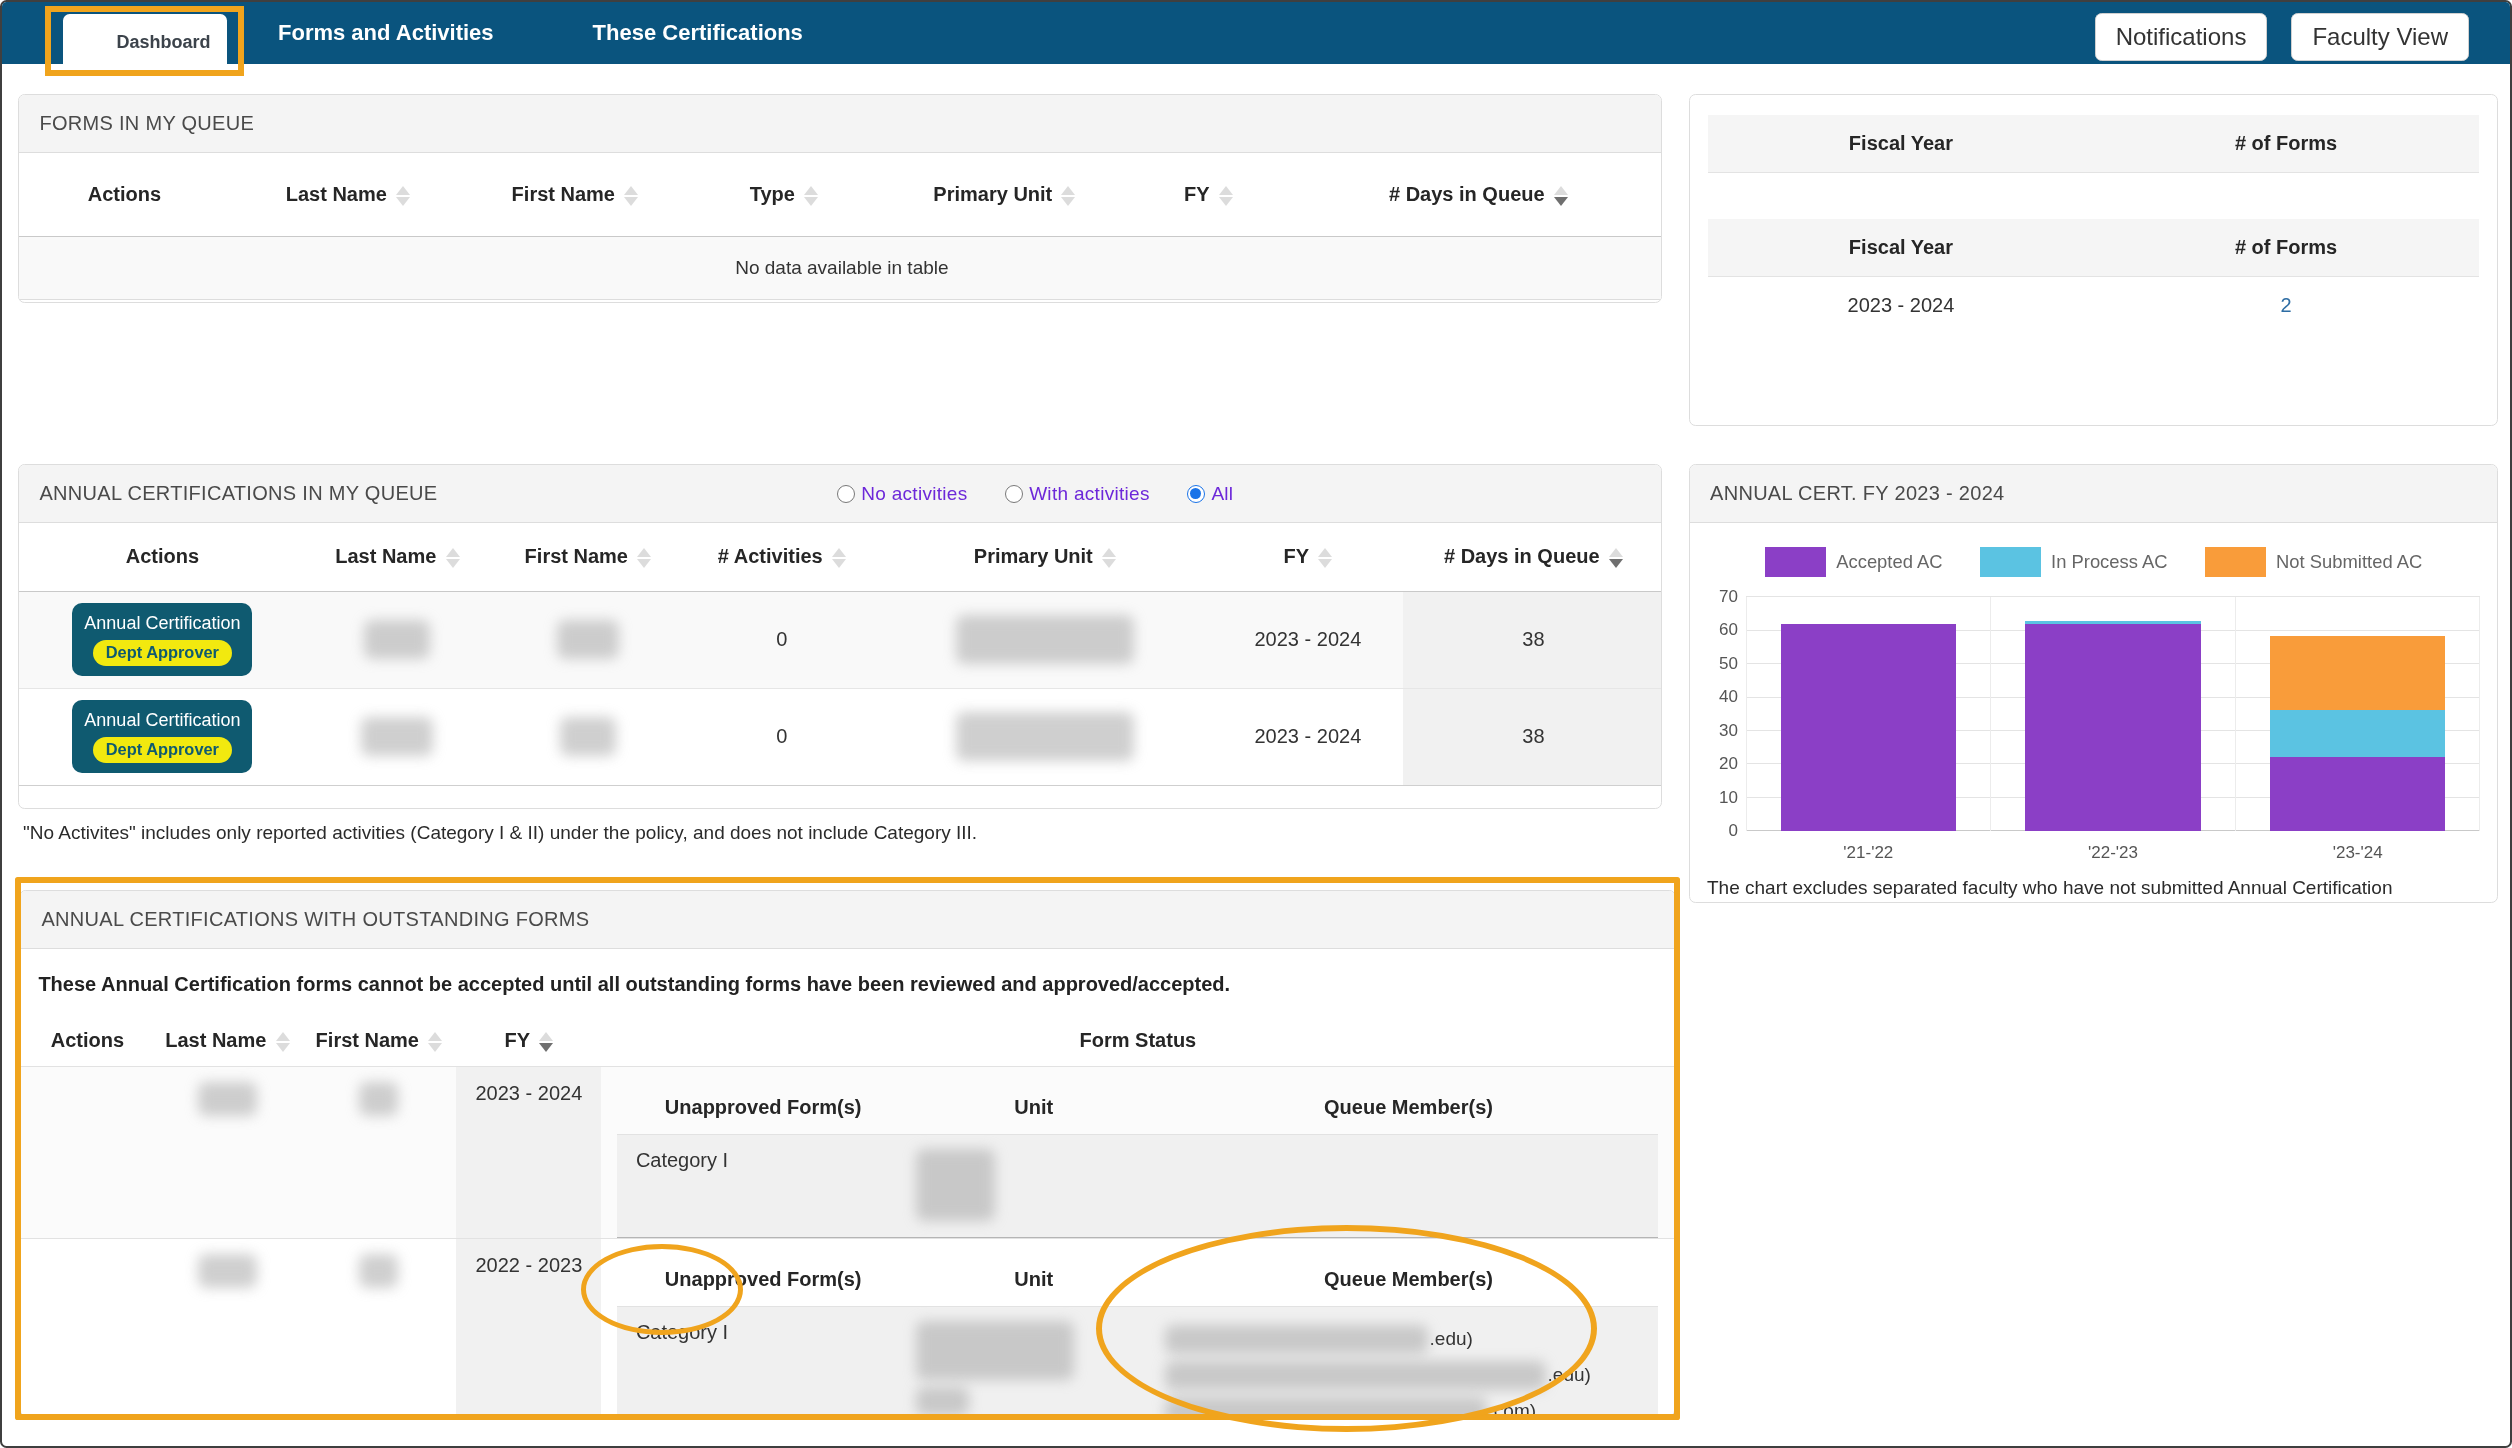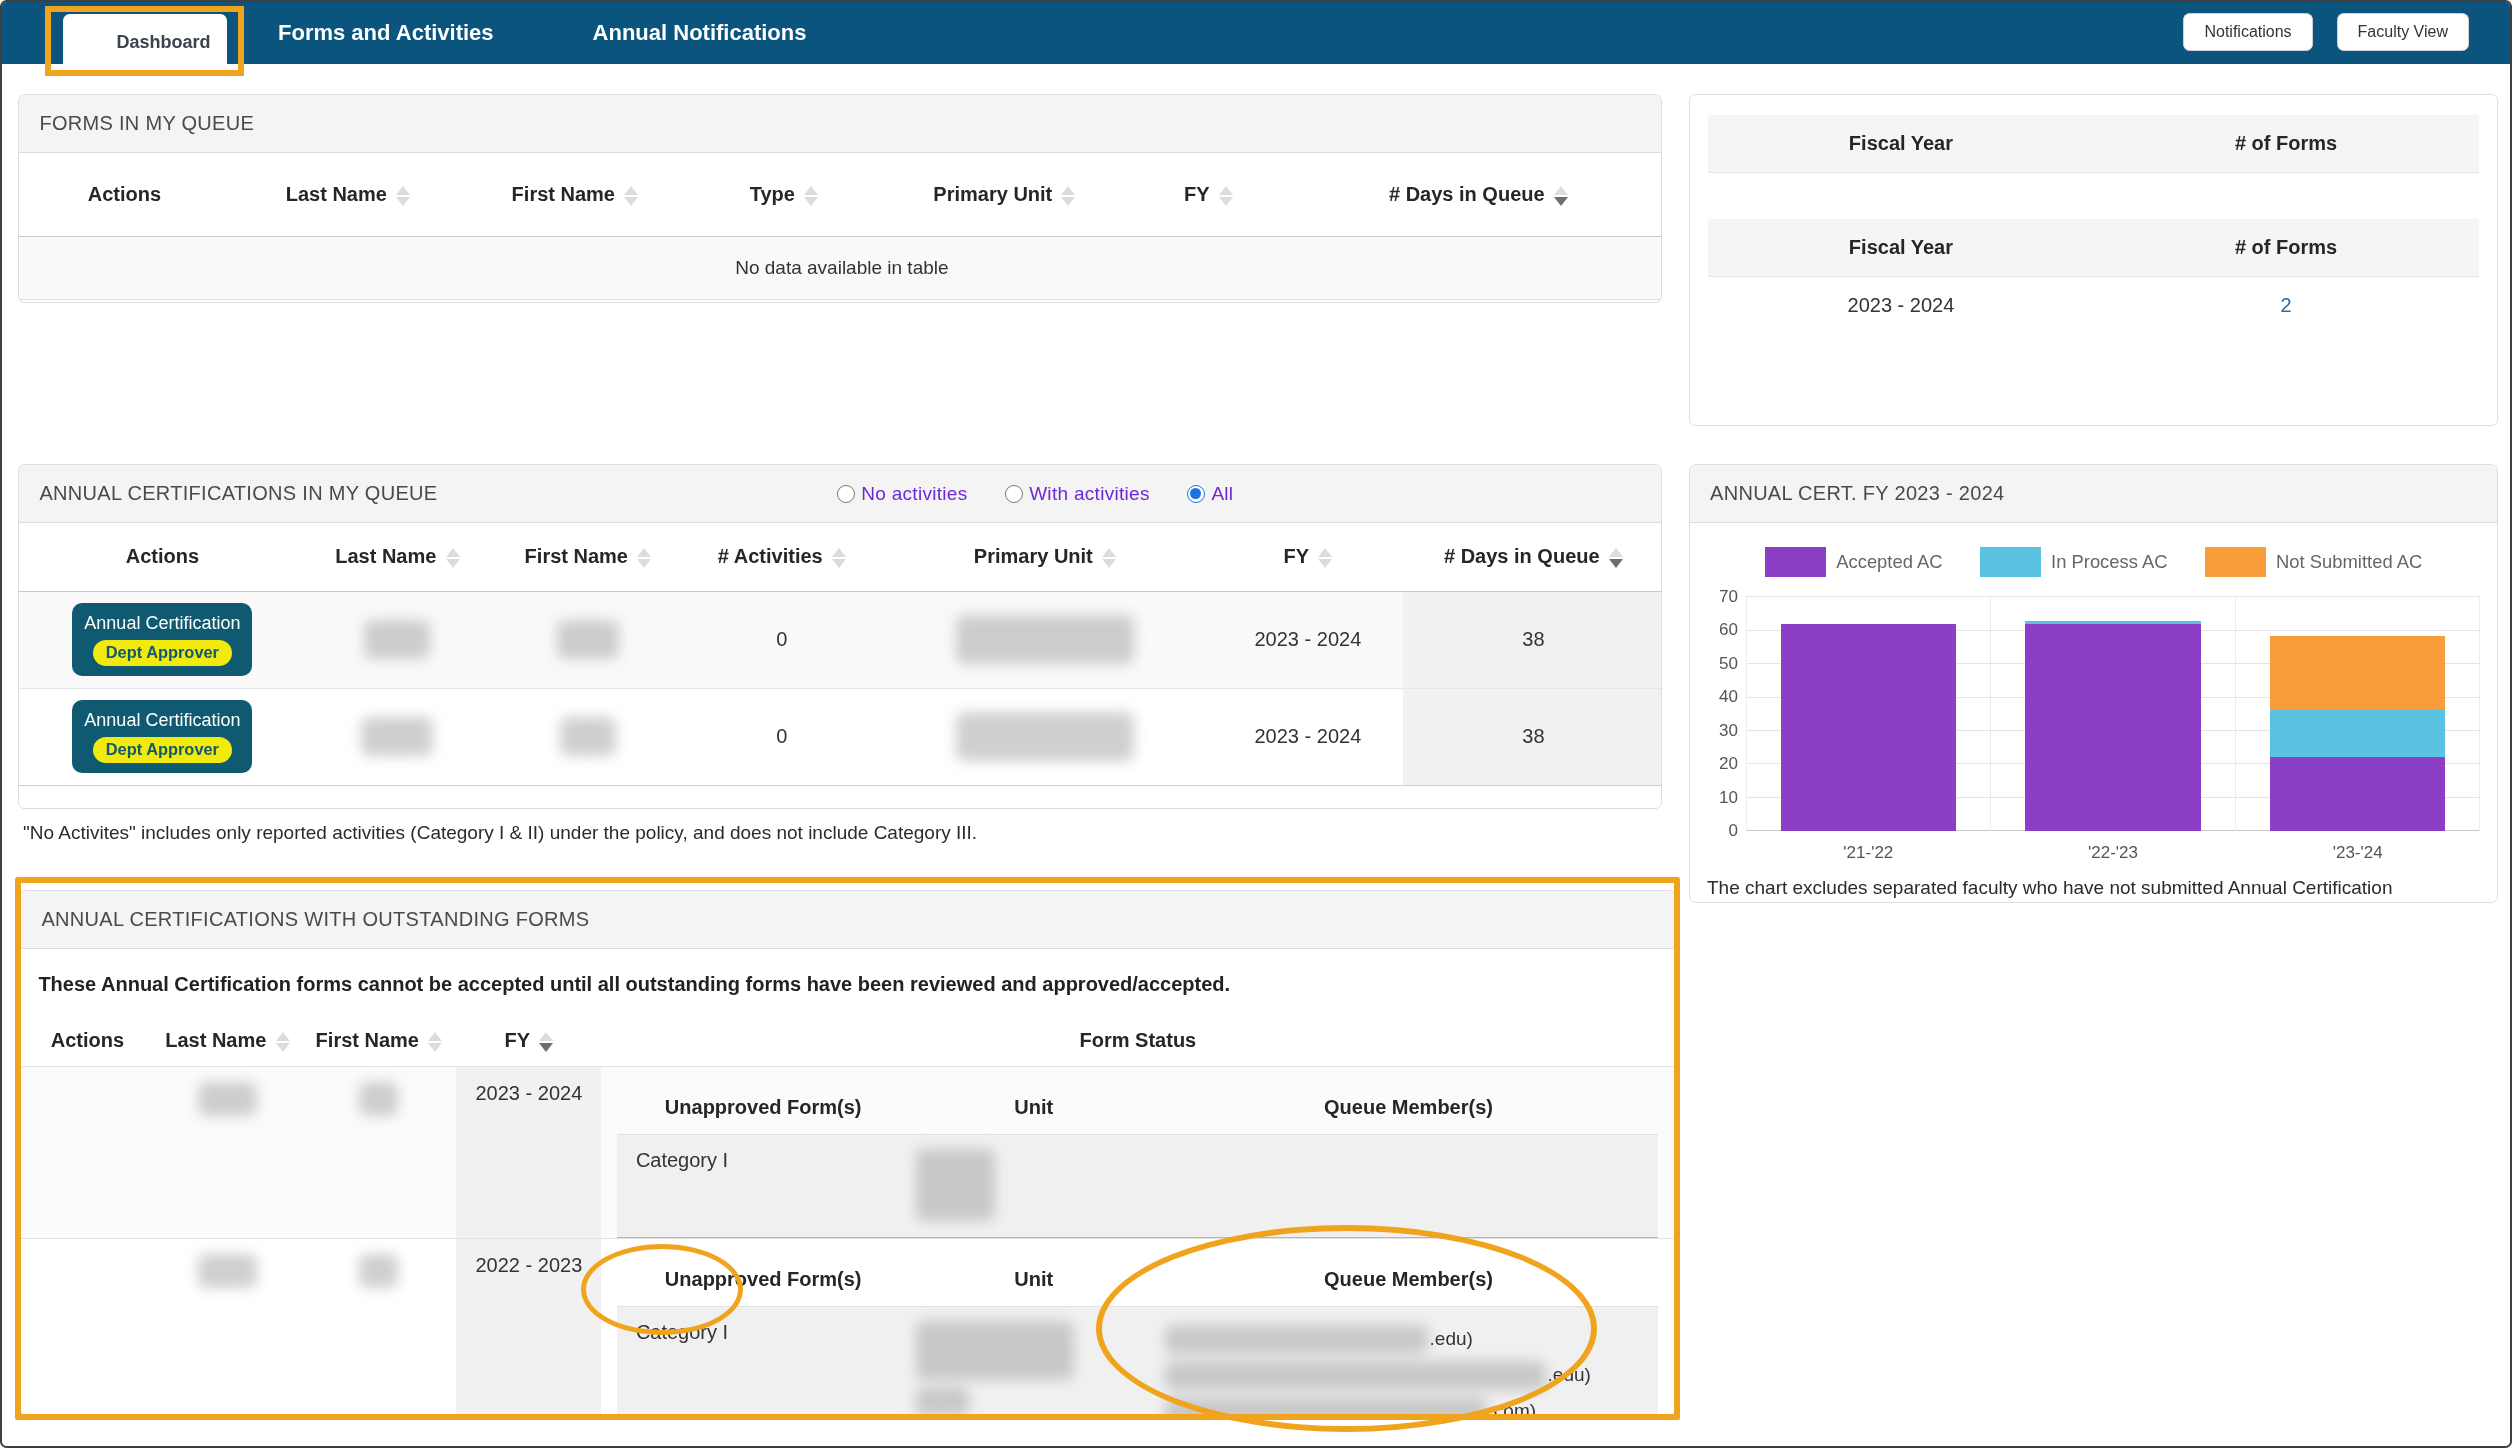--- a/index.html
+++ b/index.html
@@ -8,21 +8,21 @@
 
   
   .nav { position:absolute; left:0; top:0; right:0; height:62px; background:#0A547E; }
   .nav-tabs { position:absolute; left:276px; top:0; height:62px; display:flex; align-items:center; gap:99px; }
   .nav-tab { color:#fff; font-size:22px; font-weight:bold; cursor:pointer; }
   .tab-active { position:absolute; left:61px; top:12px; width:164px; height:57px; background:#fff;
     border-radius:6.6px 6.6px 6.6px 6.6px; display:flex; align-items:center; justify-content:center;
     font-size:18px; font-weight:bold; color:#3c434b; z-index:2;padding-left:37px; }
   .nav-buttons { position:absolute; right:41px; top:10.5px; display:flex; gap:24px; }
   .nav-btn { background:#fff; border:0.7px solid #d0d0d0; border-radius:6.6px; padding:9.2px 20px;
-    font-size:16px; color:#333; cursor:pointer; }
+    font-size:24px; color:#333; cursor:pointer; }
 
   
   .panel { position:absolute; background:#fff; border:1.3px solid #ddd; border-radius:6.6px; overflow:hidden; }
   .panel-header { background:#f4f4f4; border-bottom:1.3px solid #ddd; padding:17px 20px;
     font-size:20px; color:#4a4a4a; letter-spacing:0.3px; display:flex; align-items:center; }
 
   
   table { border-collapse:collapse; width:100%; table-layout:fixed; }
   th { font-size:20px; font-weight:bold; color:#262626; text-align:center; }
   td { font-size:20px; color:#333; text-align:center; }
@@ -115,21 +115,21 @@
 </style>
 </head>
 <body>
 
 <div class="screen">
 
   <div class="nav">
     <div class="tab-active">Dashboard</div>
     <div class="nav-tabs">
       <div class="nav-tab">Forms and Activities</div>
-      <div class="nav-tab">Annual Notifications</div>
+      <div class="nav-tab">These Certifications</div>
     </div>
     <div class="nav-buttons">
       <button class="nav-btn">Notifications</button>
       <button class="nav-btn">Faculty View</button>
     </div>
   </div>
 
   <div class="panel" id="panel-forms">
     <div class="panel-header">FORMS IN MY QUEUE</div>
     <table>

